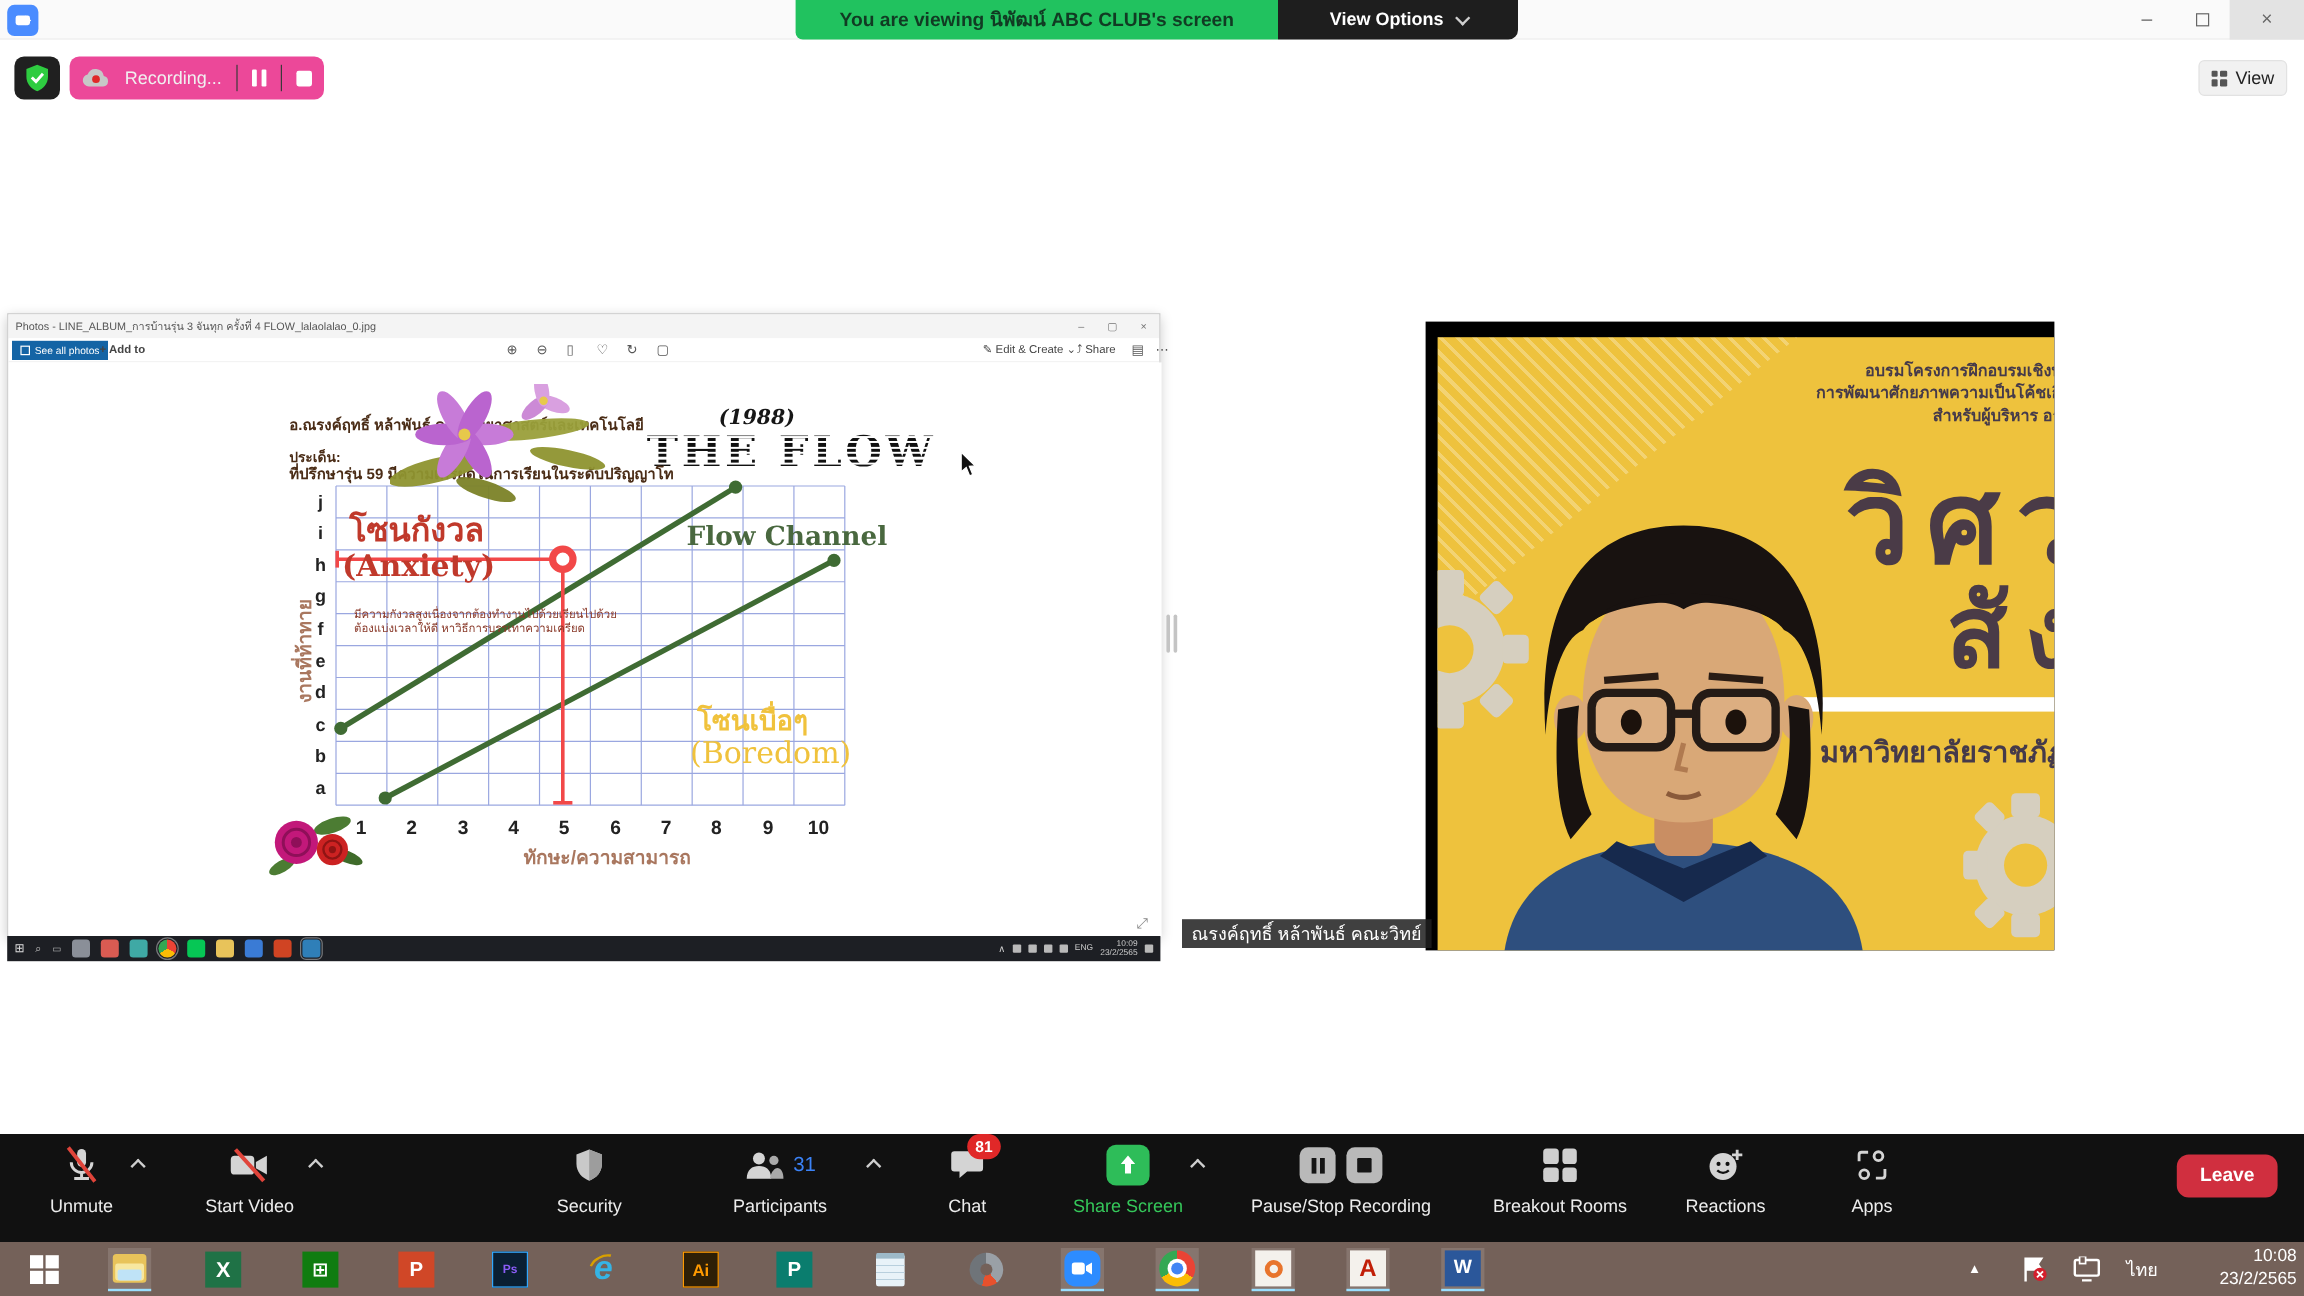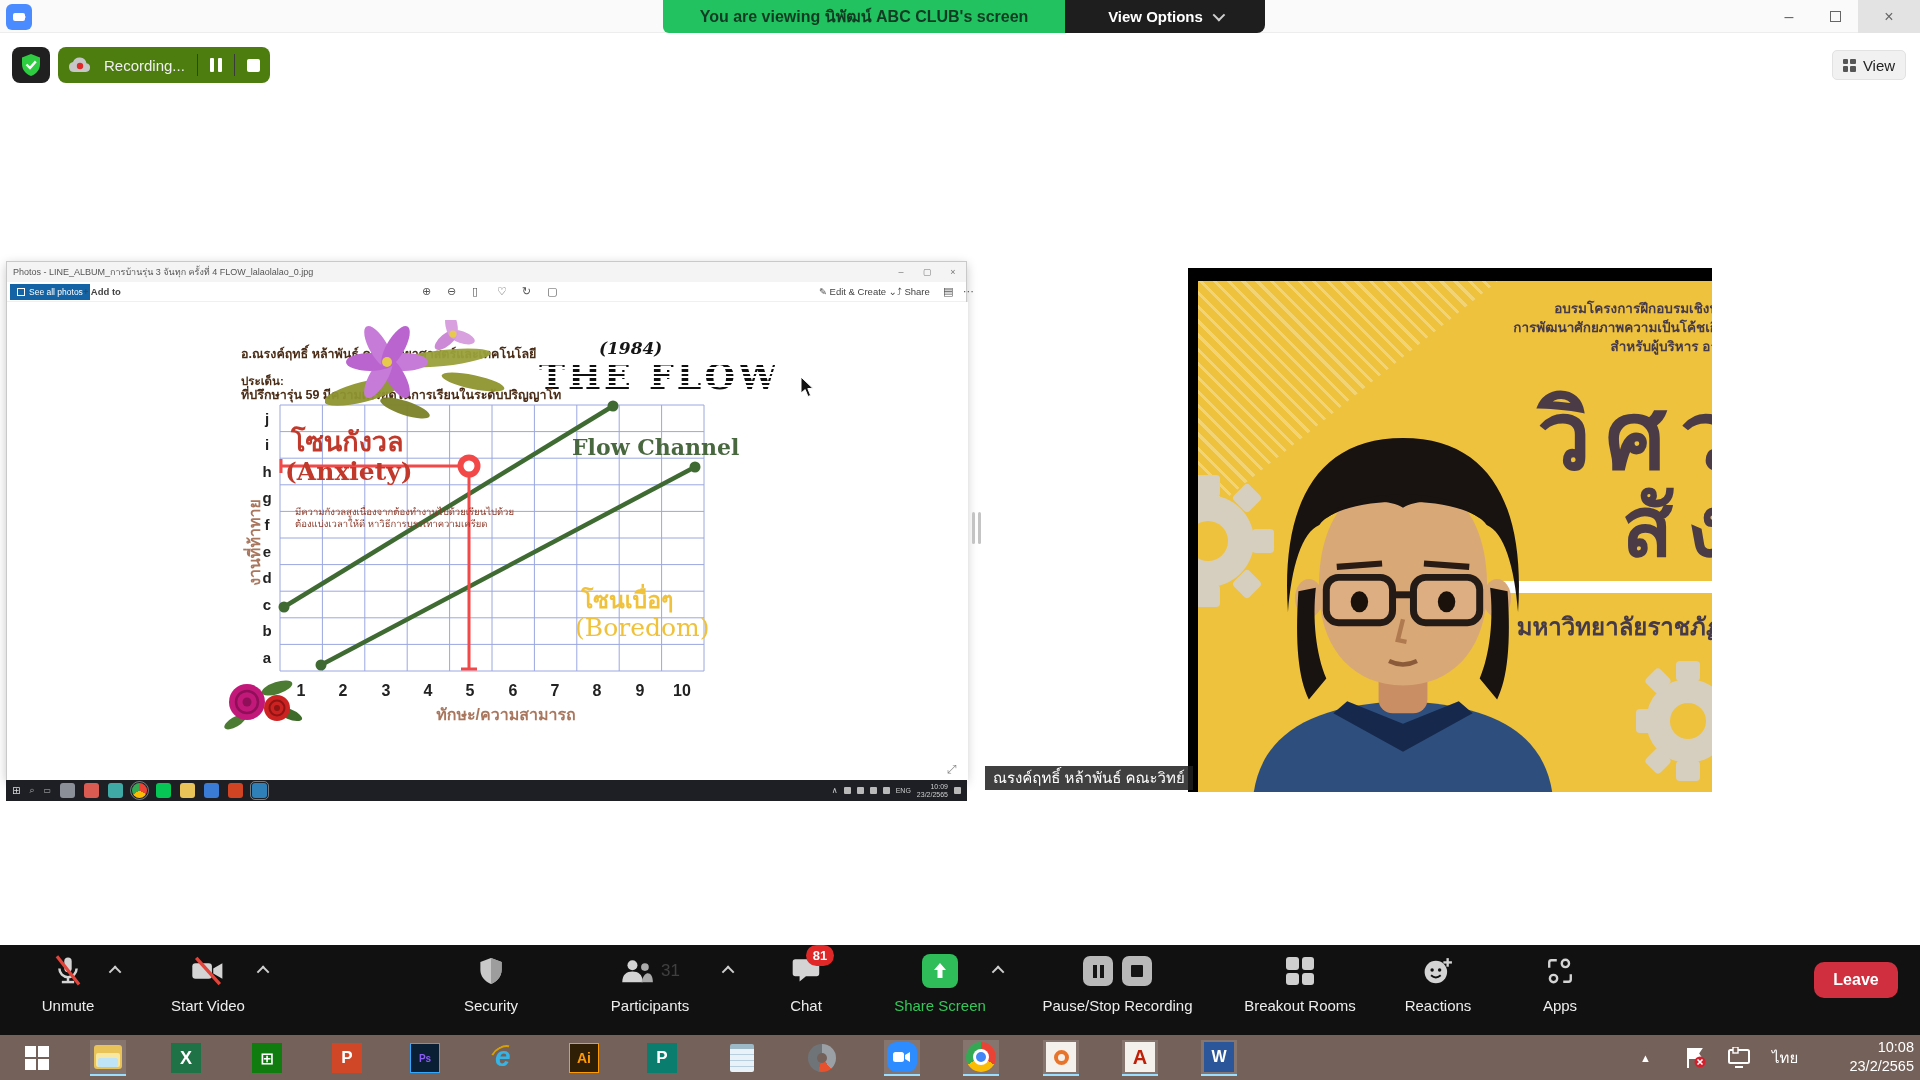--- a/index.html
+++ b/index.html
@@ -18,21 +18,21 @@
   .viewopts { left:1065px; top:0; height:33px; width:200px; background:#1e1e1e; border-radius:0 0 8px 0;
     display:flex; align-items:center; justify-content:center; gap:10px; color:#fff; font-weight:bold; font-size:15px; cursor:pointer; }
   .chev { width:9px; height:9px; border-left:2px solid #cfcfcf; border-top:2px solid #cfcfcf; display:inline-block; }
   .chev.up { transform:rotate(45deg) translateY(2px); }
   .chev.down { transform:rotate(225deg) translateY(2px); }
   .winctl { top:0; height:33px; width:46px; display:flex; align-items:center; justify-content:center; color:#666; font-size:16px; }
   .winctl.close { background:#e3e3e3; }
 
   
   .shieldbtn { left:12px; top:47px; width:38px; height:36px; background:#202020; border-radius:8px; display:flex;align-items:center;justify-content:center; }
-  .recpill { left:58px; top:47px; height:36px; background:#4d7c0f; border-radius:8px; display:flex; align-items:center; padding:0 10px; gap:12px; color:#fff; }
+  .recpill { left:58px; top:47px; height:36px; background:#ec4899; border-radius:8px; display:flex; align-items:center; padding:0 10px; gap:12px; color:#fff; }
   .recpill .lbl { font-size:15px; color:#f0f0f0; }
   .pauseg { display:flex; gap:4px; } .pauseg i { width:4px; height:14px; background:#fff; border-radius:1px; }
   .stopg { width:13px; height:13px; background:#fff; border-radius:2px; }
   .vsep { width:1px; height:22px; background:#3a3a3a; }
   .viewbtn { left:1832px; top:50px; width:74px; height:30px; background:#f1f1f1; border:1px solid #e2e2e2; border-radius:5px;
     display:flex; align-items:center; justify-content:center; gap:7px; font-size:15px; color:#222; }
   .gridglyph { width:13px; height:13px; display:grid; grid-template-columns:1fr 1fr; gap:2px; }
   .gridglyph i { background:#555; border-radius:1px; }
 
   
@@ -180,21 +180,21 @@
       <span class="picon" style="left:540px;">▢</span>
       <span class="abs ptxt" style="left:812px;top:4px;">✎ <span>Edit &amp; Create</span> ⌄</span>
       <span class="abs ptxt" style="left:890px;top:4px;">⤴ <span>Share</span></span>
       <span class="picon" style="left:936px;">▤</span>
       <span class="picon" style="left:956px;">⋯</span>
     </div>
 
     <div class="abs" style="left:0;top:40px;width:961px;height:479px;background:#fff;">
 
       <span class="abs maroon" style="left:234px;top:42px;font-size:12.5px;font-weight:bold;">อ.ณรงค์ฤทธิ์ หล้าพันธ์   คณะวิทยาศาสตร์และเทคโนโลยี</span>
-      <span class="abs serif" style="left:592px;top:36px;font-size:17px;font-weight:bold;font-style:italic;color:#161616;">(1984)</span>
+      <span class="abs serif" style="left:592px;top:36px;font-size:17px;font-weight:bold;font-style:italic;color:#161616;">(1988)</span>
       <span class="abs flowtitle" style="left:532px;top:54px;">THE FLOW</span>
       <span class="abs maroon" style="left:234px;top:70px;font-size:11.5px;font-weight:bold;">ประเด็น:</span>
       <span class="abs maroon" style="left:234px;top:83px;font-size:12.5px;font-weight:bold;">ที่ปรึกษารุ่น 59 มีความเครียดในการเรียนในระดับปริญญาโท</span>
 
       <svg class="abs" style="left:273px;top:103px;overflow:visible;" width="424" height="266" viewBox="0 0 424 266">
         <g stroke="#9aa7e0" stroke-width="1">
           <line x1="0" y1="0" x2="0" y2="266"></line>
             <line x1="42.4" y1="0" x2="42.4" y2="266"></line>
             <line x1="84.8" y1="0" x2="84.8" y2="266"></line>
             <line x1="127.2" y1="0" x2="127.2" y2="266"></line>
@@ -443,21 +443,21 @@
   </div>
 
   <div class="ctl" style="left:600px;width:100px;">
     <div class="icbox" style="gap:7px;">
       <svg width="34" height="28" viewBox="0 0 30 24">
         <circle cx="11" cy="7" r="4.4" fill="#d4d4d4"></circle>
         <path d="M2 22 C2 15 6 12.5 11 12.5 C16 12.5 20 15 20 22 Z" fill="#d4d4d4"></path>
         <circle cx="22" cy="8.5" r="3.4" fill="#a9a9a9"></circle>
         <path d="M19 22 C20 16 23 14 24.5 14 C27 14 29 16.5 29 22 Z" fill="#a9a9a9"></path>
       </svg>
-      <span style="font-size:17px;color:#404040;">31</span>
+      <span style="font-size:17px;color:#3b82f6;">31</span>
     </div>
     <span class="lab">Participants</span>
   </div>
   <span class="abs ctlchev chev up" style="left:725px;"></span>
 
   <div class="ctl" style="left:766px;width:80px;">
     <div class="icbox">
       <svg width="30" height="28" viewBox="0 0 26 24">
         <path d="M3 2 h20 a2.5 2.5 0 0 1 2.5 2.5 v11 a2.5 2.5 0 0 1 -2.5 2.5 h-10 l-6 5 v-5 h-4 a2.5 2.5 0 0 1 -2.5 -2.5 v-11 A2.5 2.5 0 0 1 3 2 Z" fill="#d4d4d4" transform="translate(1 0) scale(0.92)"></path>
       </svg>

